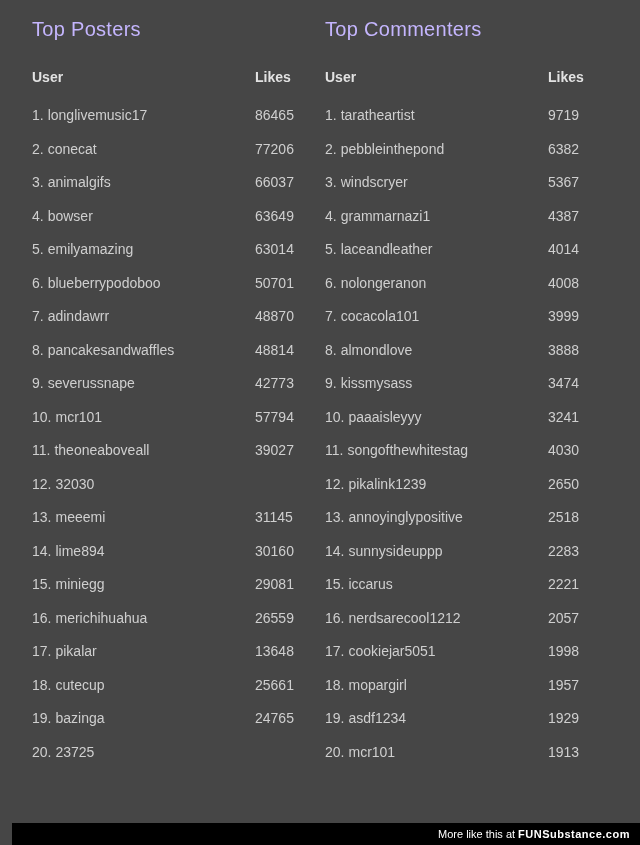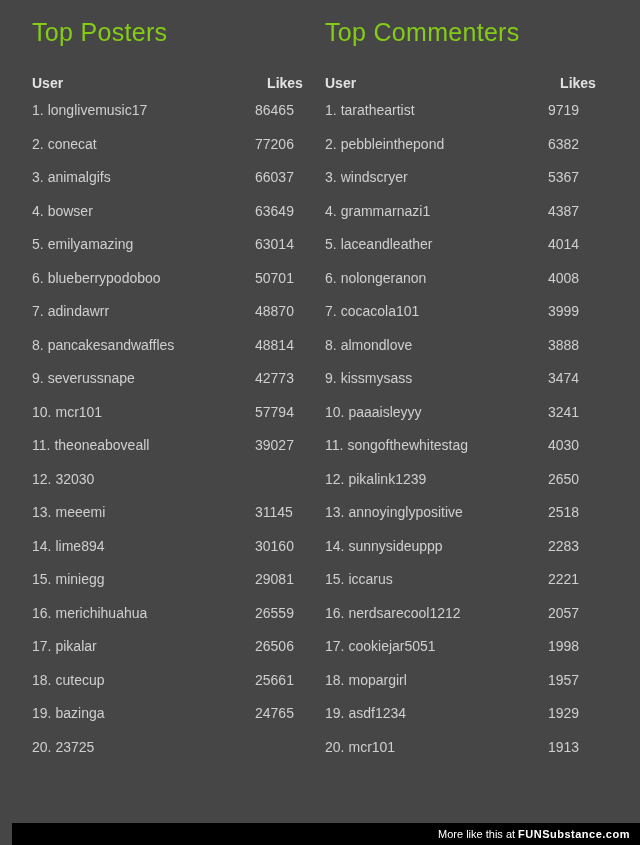--- a/index.html
+++ b/index.html
@@ -19,39 +19,39 @@
       display: flex;
       padding: 18px 32px 0 32px;
     }
     .column {
       flex: 1;
     }
     .column + .column {
       margin-left: 10px;
     }
     .section-title {
-      font-size: 25px;
+      font-size: 20px;
       font-weight: 300;
-      color: #84cc16;
+      color: #c4b5fd;
       margin-bottom: 28px;
       letter-spacing: 0.3px;
     }
     .header-row {
       display: flex;
       font-weight: 600;
       font-size: 14px;
       color: #e2e2e2;
-      margin-bottom: 11px;
+      margin-bottom: 22px;
     }
     .header-user {
       flex: 1;
     }
     .header-likes {
       width: 60px;
-      text-align: center;
+      text-align: left;
     }
     .data-row {
       display: flex;
       font-size: 14px;
       color: #cfcfcf;
       margin-bottom: 17.5px;
       align-items: baseline;
     }
     .rank {
       margin-right: 4px;
@@ -178,21 +178,21 @@
           <span class="likes">29081</span>
         </div>
         <div class="data-row">
           <span class="rank">16.</span>
           <span class="username">merichihuahua</span>
           <span class="likes">26559</span>
         </div>
         <div class="data-row">
           <span class="rank">17.</span>
           <span class="username">pikalar</span>
-          <span class="likes">26506</span>
+          <span class="likes">13648</span>
         </div>
         <div class="data-row">
           <span class="rank">18.</span>
           <span class="username">cutecup</span>
           <span class="likes">25661</span>
         </div>
         <div class="data-row">
           <span class="rank">19.</span>
           <span class="username">bazinga</span>
           <span class="likes">24765</span>

